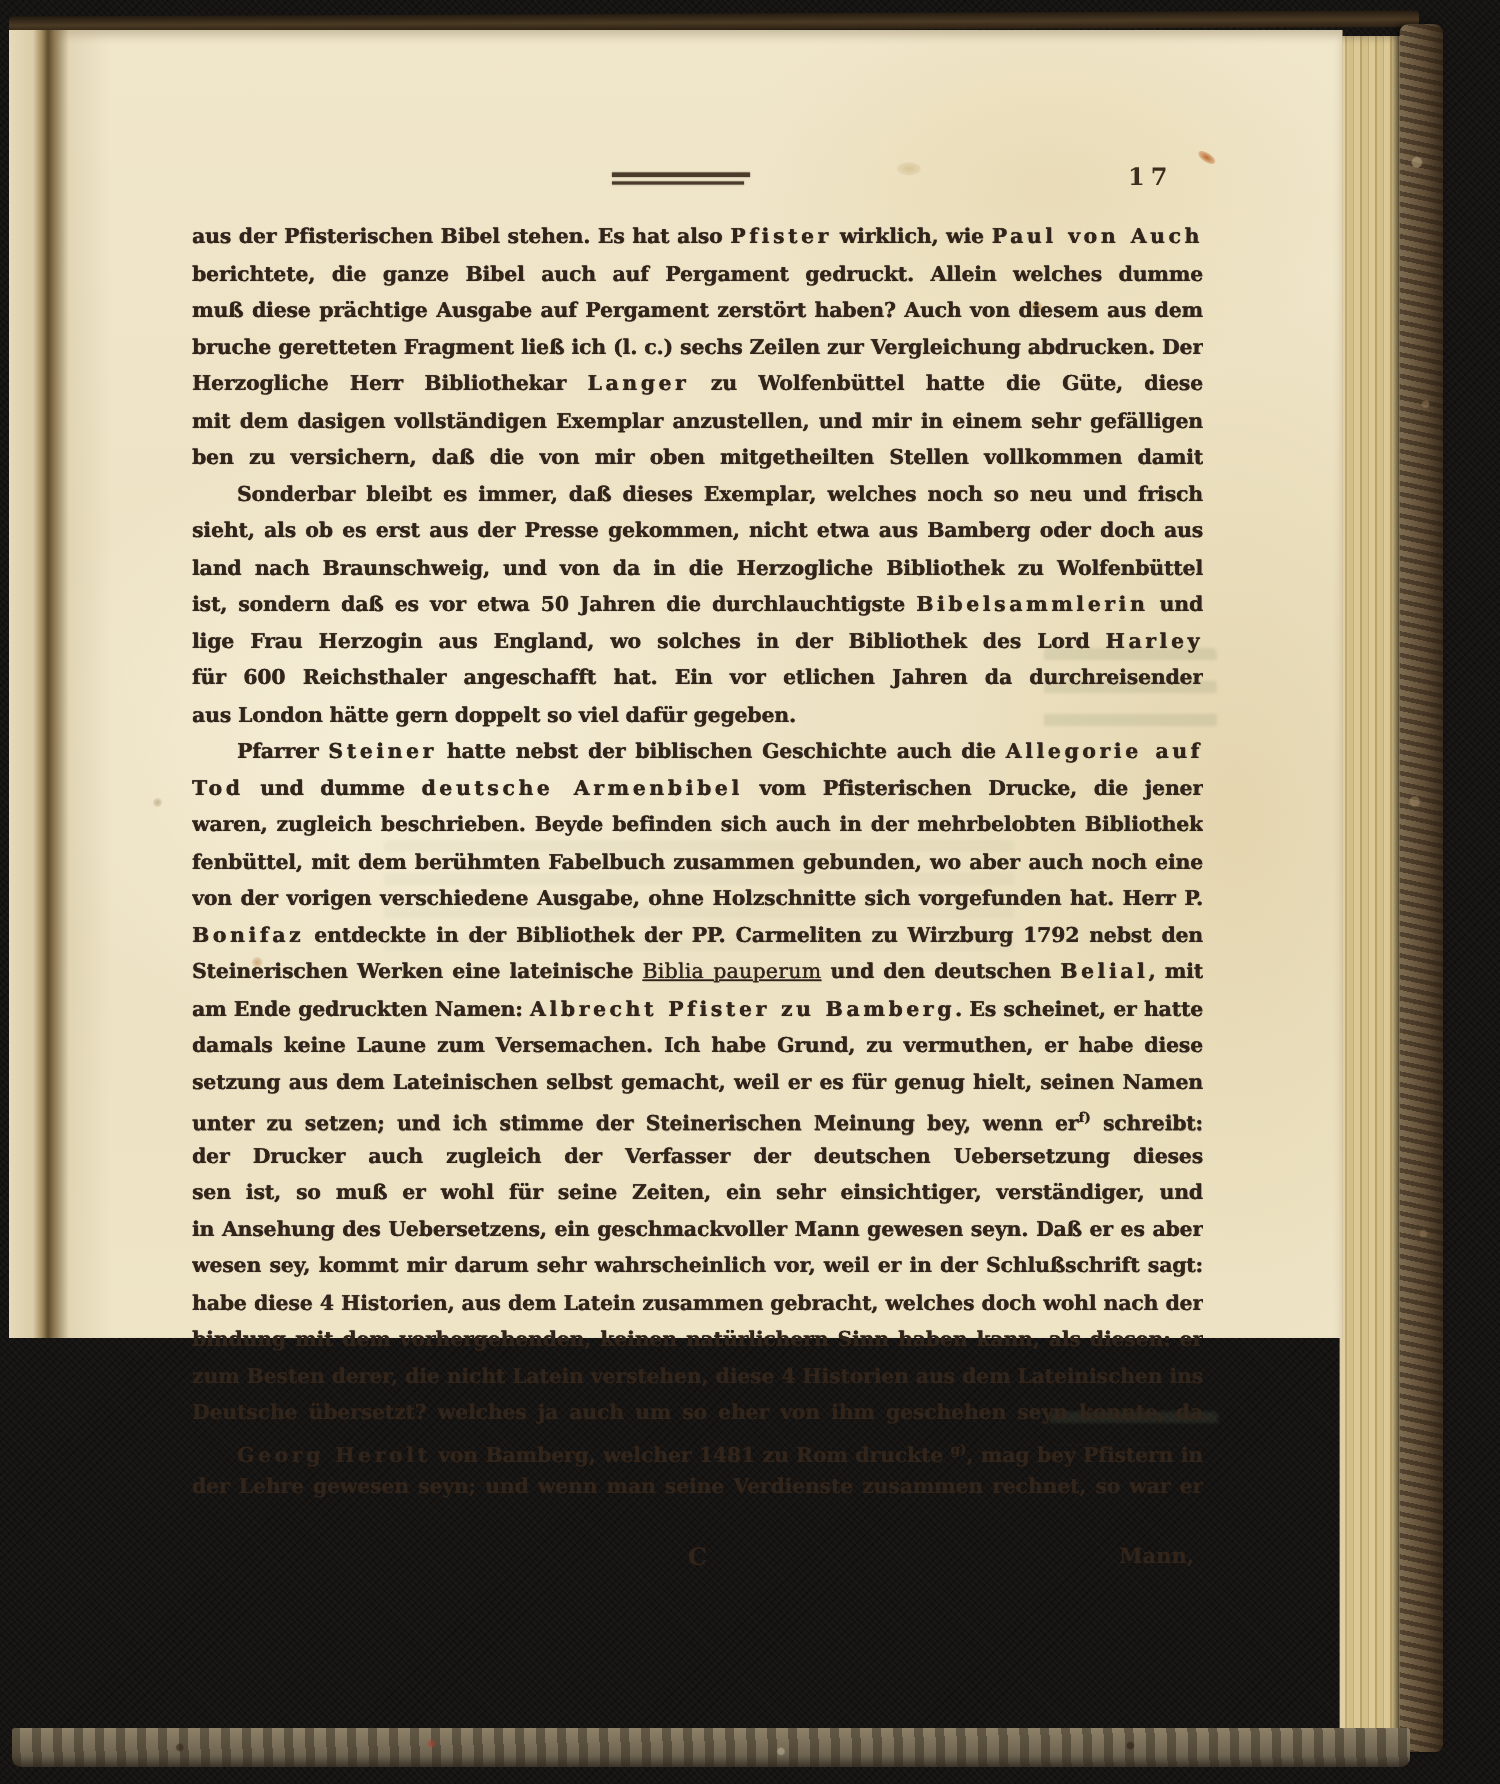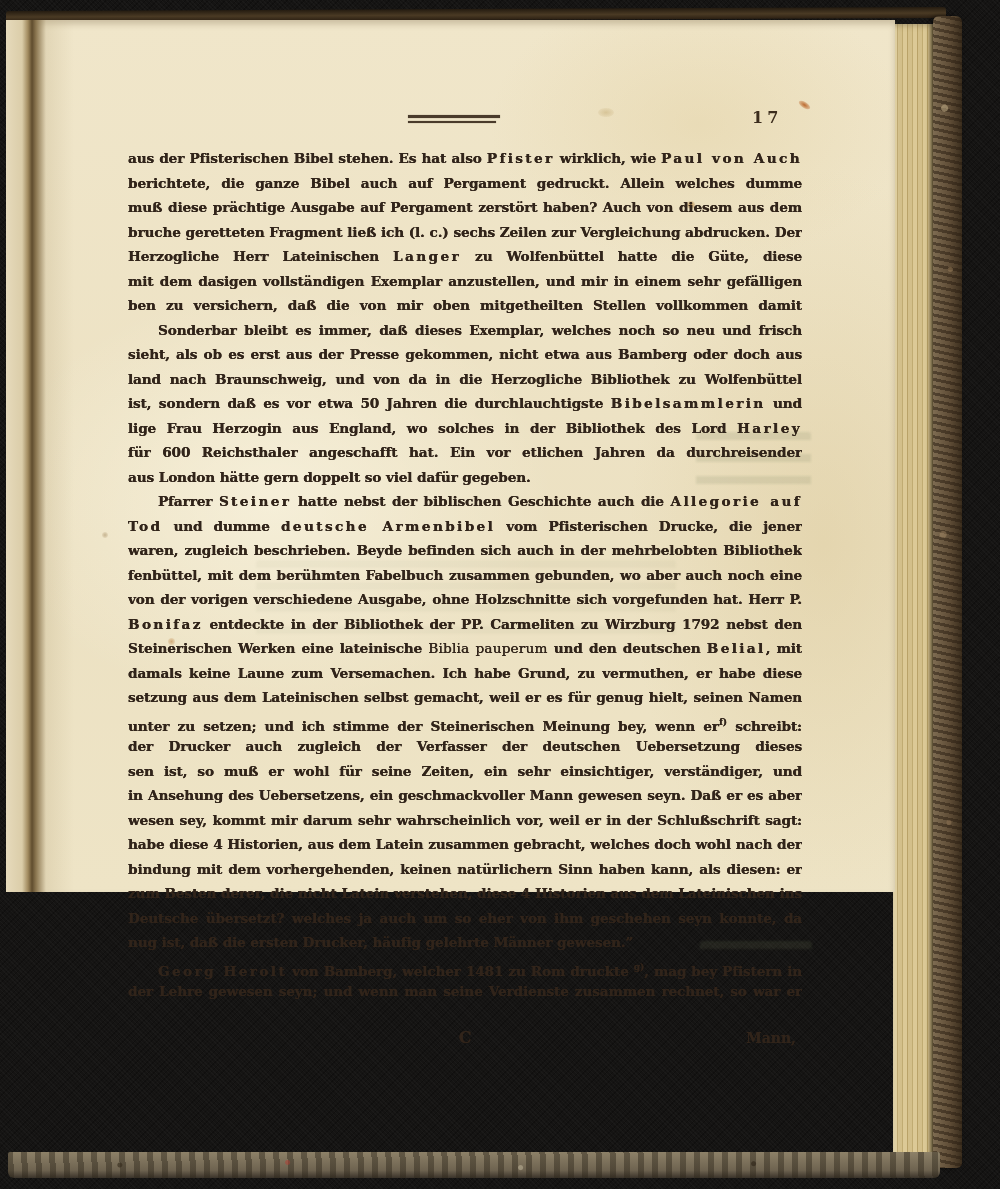--- a/index.html
+++ b/index.html
@@ -104,21 +104,21 @@
     text-shadow:0 0 .5px rgba(49,36,26,.9), .3px .3px 0 rgba(49,36,26,.45);
   }
   .line{
     line-height:24.5px;height:24.5px;overflow:hidden;
     text-align:justify;text-align-last:justify;
   }
   .line.indent{text-indent:30px;}
   .line.end{text-align-last:left;}
   .sp{letter-spacing:2.4px;}
   .sup{vertical-align:super;font-size:9px;letter-spacing:0;}
-  .latin{font-weight:400;letter-spacing:.2px;}
+  .latin{font-weight:400;letter-spacing:.2px;text-decoration:underline;}
 
   .footer-row{
     position:absolute;left:122px;top:1008px;width:674px;height:26px;
     font-size:14px;font-weight:700;color:#31241a;
     text-shadow:0 0 .5px rgba(49,36,26,.9);
   }
   .sig{position:absolute;left:0;width:100%;text-align:center;font-size:16px;}
   .catch{position:absolute;right:6px;top:2px;}
 </style>
 </head>
@@ -146,49 +146,49 @@
     <div class="stain s5"></div>
     <div class="bleed b1"></div>
     <div class="bleed b2"></div>
     <div class="bleed b3"></div>
 
     <div class="text-block">
         <div class="line"><span>aus der Pfisterischen Bibel stehen.  Es hat also </span><span class="sp">Pfister</span><span> wirklich, wie </span><span class="sp">Paul von Auch</span></div>
         <div class="line"><span>berichtete, die ganze Bibel auch auf Pergament gedruckt.  Allein welches dumme Ungeheuer</span></div>
         <div class="line"><span>muß diese prächtige Ausgabe auf Pergament zerstört haben? Auch von diesem aus dem Schiff-</span></div>
         <div class="line"><span>bruche geretteten Fragment ließ ich (l. c.) sechs Zeilen zur Vergleichung abdrucken.  Der</span></div>
-        <div class="line"><span>Herzogliche Herr Lateinischen </span><span class="sp">Langer</span><span> zu Wolfenbüttel hatte die Güte, diese Vergleichung</span></div>
+        <div class="line"><span>Herzogliche Herr Bibliothekar </span><span class="sp">Langer</span><span> zu Wolfenbüttel hatte die Güte, diese Vergleichung</span></div>
         <div class="line"><span>mit dem dasigen vollständigen Exemplar anzustellen, und mir in einem sehr gefälligen Schrei-</span></div>
         <div class="line end"><span>ben zu versichern, daß die von mir oben mitgetheilten Stellen vollkommen damit übereinträfen.</span></div>
         <div class="line indent"><span>Sonderbar bleibt es immer, daß dieses Exemplar, welches noch so neu und frisch aus-</span></div>
         <div class="line"><span>sieht, als ob es erst aus der Presse gekommen, nicht etwa aus Bamberg oder doch aus Deutsch-</span></div>
         <div class="line"><span>land nach Braunschweig, und von da in die Herzogliche Bibliothek zu Wolfenbüttel gewandert</span></div>
         <div class="line"><span>ist, sondern daß es vor etwa 50 Jahren die durchlauchtigste </span><span class="sp">Bibelsammlerin</span><span> und dama-</span></div>
         <div class="line"><span>lige Frau Herzogin aus England, wo solches in der Bibliothek des Lord </span><span class="sp">Harley</span></div>
         <div class="line"><span>für 600 Reichsthaler angeschafft hat.  Ein vor etlichen Jahren da durchreisender Buchhändler</span></div>
         <div class="line end"><span>aus London hätte gern doppelt so viel dafür gegeben.</span></div>
         <div class="line indent"><span>Pfarrer </span><span class="sp">Steiner</span><span> hatte nebst der biblischen Geschichte auch die </span><span class="sp">Allegorie auf den</span></div>
         <div class="line"><span class="sp">Tod</span><span> und dumme </span><span class="sp">deutsche Armenbibel</span><span> vom Pfisterischen Drucke, die jener beygebunden</span></div>
         <div class="line"><span>waren, zugleich beschrieben.  Beyde befinden sich auch in der mehrbelobten Bibliothek zu Wol-</span></div>
         <div class="line"><span>fenbüttel, mit dem berühmten Fabelbuch zusammen gebunden, wo aber auch noch eine andere,</span></div>
         <div class="line"><span>von der vorigen verschiedene Ausgabe, ohne Holzschnitte sich vorgefunden hat.  Herr P. Prior</span></div>
         <div class="line"><span class="sp">Bonifaz</span><span> entdeckte in der Bibliothek der PP. Carmeliten zu Wirzburg 1792 nebst den drey</span></div>
         <div class="line"><span>Steinerischen Werken eine lateinische </span><span class="latin">Biblia pauperum</span><span> und den deutschen </span><span class="sp">Belial</span><span>, mit dem</span></div>
+        <div class="line"><span>am Ende gedruckten Namen: </span><span class="sp">Albrecht Pfister zu Bamberg</span><span>.  Es scheinet, er hatte</span></div>
         <div class="line"><span>damals keine Laune zum Versemachen.  Ich habe Grund, zu vermuthen, er habe diese Ueber-</span></div>
         <div class="line"><span>setzung aus dem Lateinischen selbst gemacht, weil er es für genug hielt, seinen Namen dar-</span></div>
         <div class="line"><span>unter zu setzen; und ich stimme der Steinerischen Meinung bey, wenn er</span><span class="sup">f)</span><span> schreibt: Wenn</span></div>
         <div class="line"><span>der Drucker auch zugleich der Verfasser der deutschen Uebersetzung dieses Geschichtbuchs gewe-</span></div>
         <div class="line"><span>sen ist, so muß er wohl für seine Zeiten, ein sehr einsichtiger, verständiger, und wenigstens</span></div>
         <div class="line"><span>in Ansehung des Uebersetzens, ein geschmackvoller Mann gewesen seyn.  Daß er es aber ge-</span></div>
         <div class="line"><span>wesen sey, kommt mir darum sehr wahrscheinlich vor, weil er in der Schlußschrift sagt: er</span></div>
         <div class="line"><span>habe diese 4 Historien, aus dem Latein zusammen gebracht, welches doch wohl nach der Ver-</span></div>
         <div class="line"><span>bindung mit dem vorhergehenden, keinen natürlichern Sinn haben kann, als diesen: er habe</span></div>
         <div class="line"><span>zum Besten derer, die nicht Latein verstehen, diese 4 Historien aus dem Lateinischen ins</span></div>
         <div class="line"><span>Deutsche übersetzt? welches ja auch um so eher von ihm geschehen seyn konnte, da bekannt ge-</span></div>
-        <div class="line end"><span>nug ist, daß die ersten Drucker, häufig gelehrte Männer gewesen.”</span></div>
         <div class="line indent"><span class="sp">Georg Herolt</span><span> von Bamberg, welcher 1481 zu Rom druckte </span><span class="sup">g)</span><span>, mag bey Pfistern in</span></div>
         <div class="line"><span>der Lehre gewesen seyn;  und wenn man seine Verdienste zusammen rechnet, so war er gewiß ein</span></div>
       </div>
 
     <div class="footer-row">
       <span class="sig">C</span>
       <span class="catch">Mann,</span>
     </div>
   </div>
 </div>

